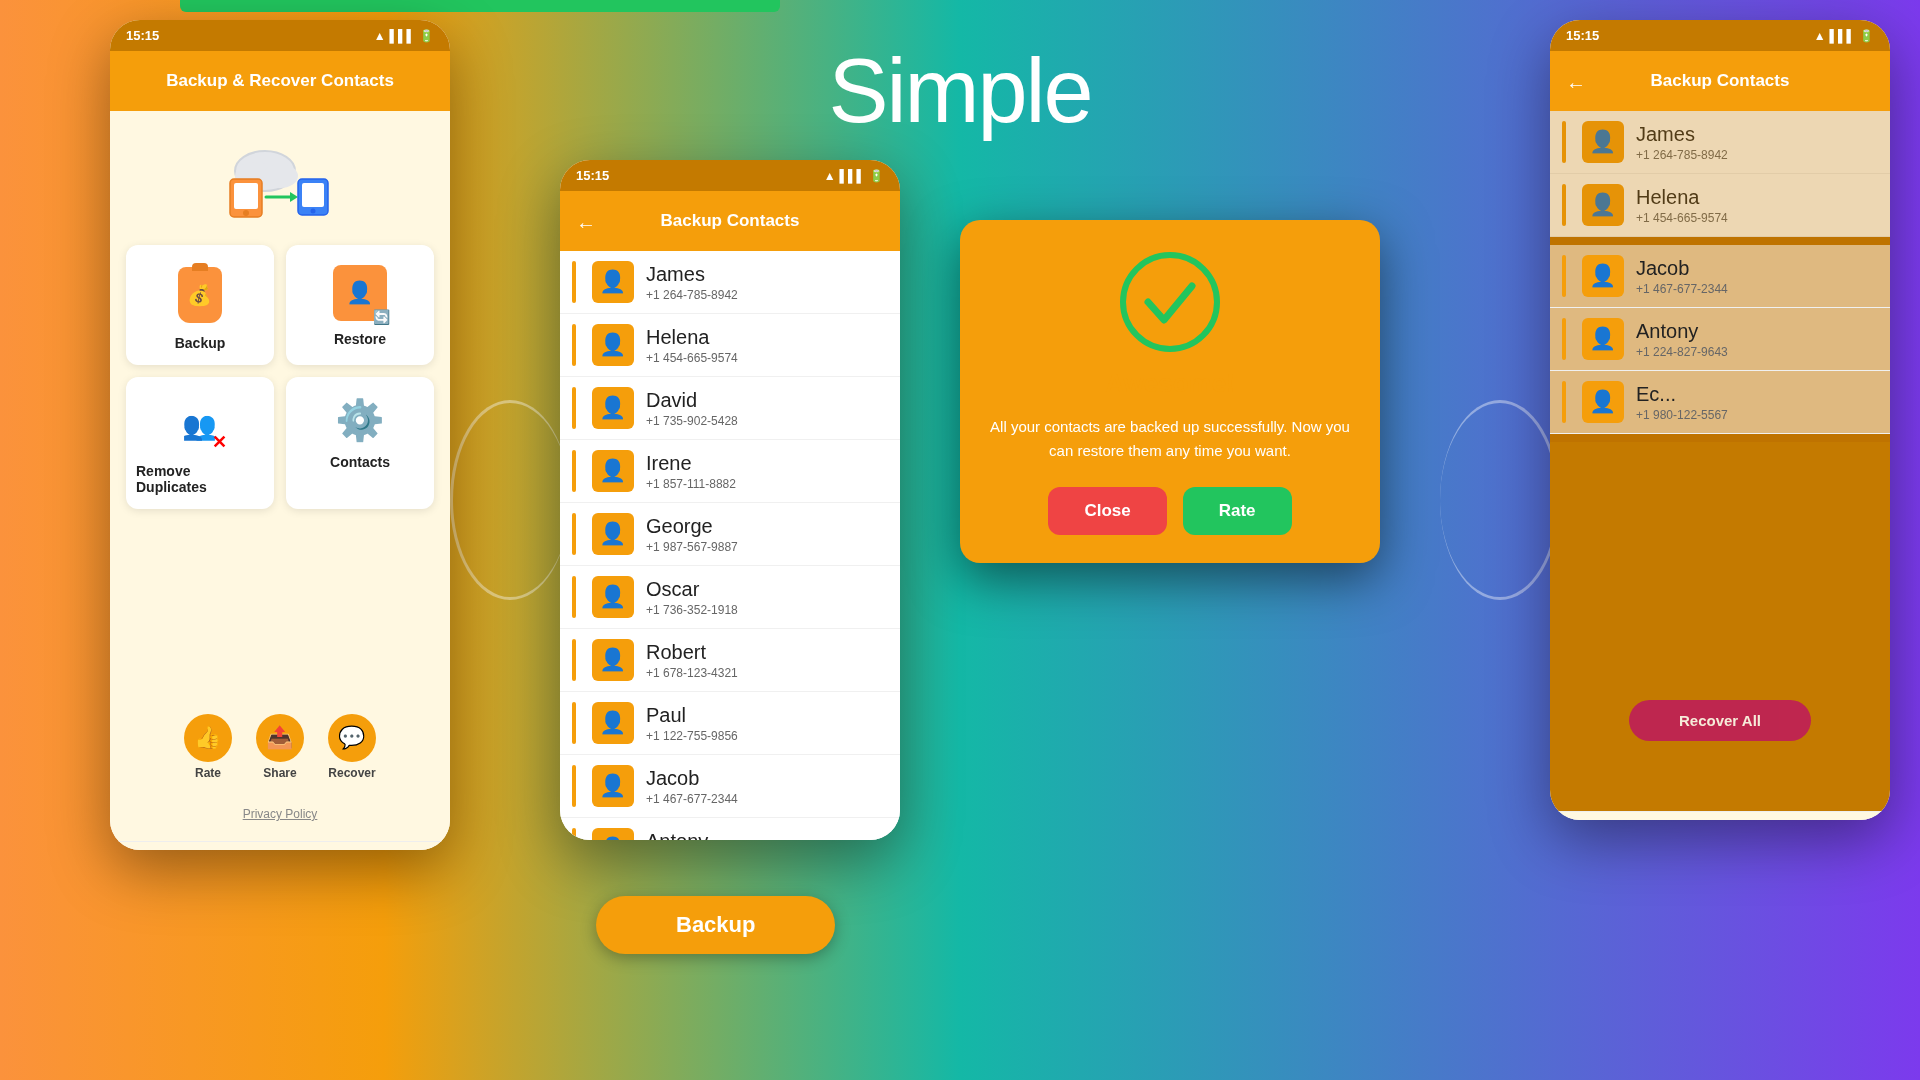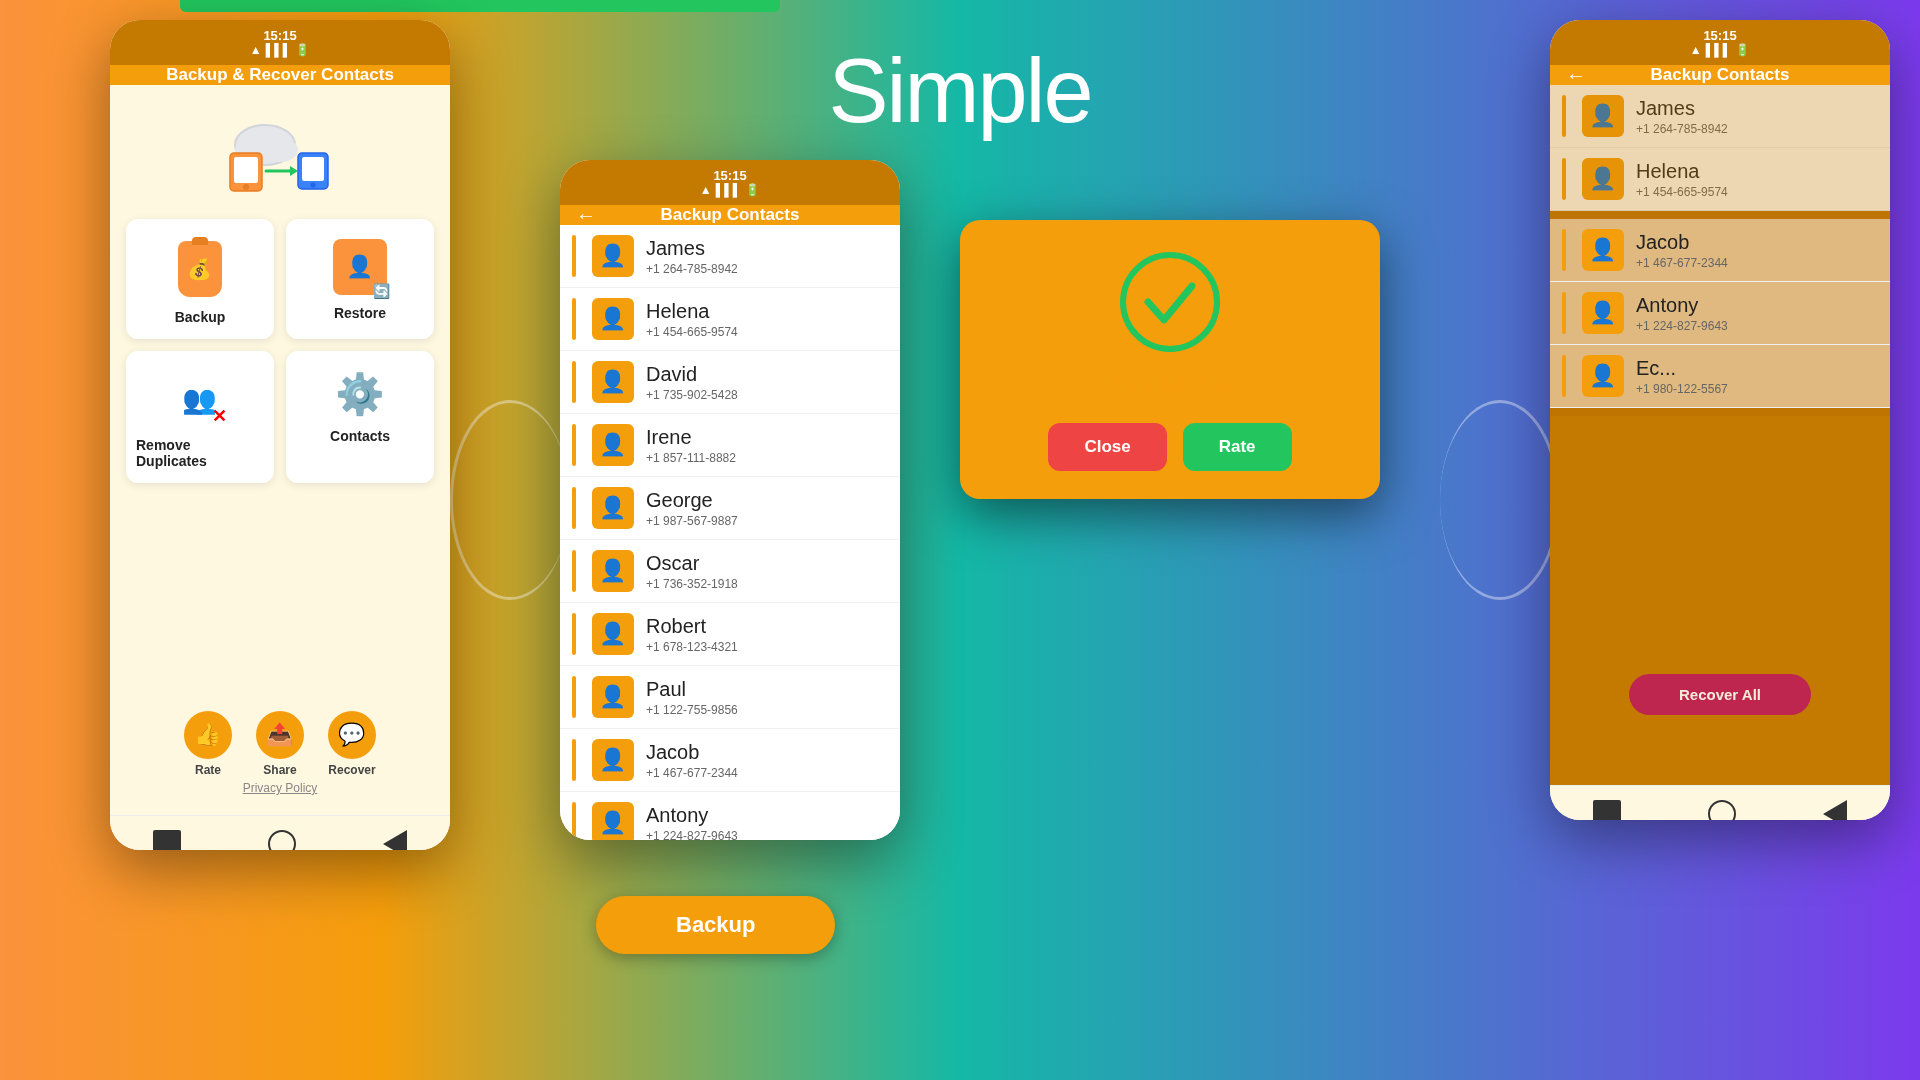--- a/index.html
+++ b/index.html
@@ -63,31 +63,30 @@
     
     .status-bar {
       background: #c47a00;
       padding: 8px 16px;
       display: flex;
       justify-content: space-between;
       align-items: center;
       color: white;
       font-size: 13px;
       font-weight: 600;
-      flex-direction: column;
     }
 
     .status-icons { display: flex; gap: 4px; align-items: center; font-size: 12px; }
 
     
     .header-bar {
       background: #f59e0b;
-      padding: 0 16px;
-      display: flex;
-      align-items: flex-end;
+      padding: 20px 16px;
+      display: flex;
+      align-items: flex-start;
       justify-content: center;
       color: white;
       font-size: 17px;
       font-weight: 700;
     }
 
     .header-bar .back-arrow {
       position: absolute;
       left: 16px;
       font-size: 20px;
@@ -159,21 +158,21 @@
       align-items: center;
       justify-content: center;
       font-size: 22px;
     }
 
     .bottom-icon-label { font-size: 12px; font-weight: 600; color: #444; }
 
     .privacy-policy {
       color: #888;
       font-size: 12px;
-      margin-top: 4px;
+      margin-top: 27px;
       text-decoration: underline;
       cursor: pointer;
     }
 
     
     .nav-bar {
       background: #fff8e1;
       height: 56px;
       display: flex;
       align-items: center;
@@ -544,20 +543,21 @@
   <div style="background:#f59e0b;border-radius:20px;padding:32px 28px 28px;box-shadow:0 16px 50px rgba(0,0,0,0.5);display:flex;flex-direction:column;align-items:center;gap:16px;">
 
     <div style="width:100px;height:100px;border-radius:50%;border:6px solid #22c55e;display:flex;align-items:center;justify-content:center;background:transparent;">
       <svg width="64" height="64" viewBox="0 0 64 64" xmlns="http://www.w3.org/2000/svg">
         <polyline points="10,32 26,50 54,16" stroke="#22c55e" stroke-width="7" fill="none" stroke-linecap="round" stroke-linejoin="round"></polyline>
       </svg>
     </div>
 
     <div style="font-size:26px;font-weight:900;color:#f59e0b;background:rgba(255,255,255,0);padding:0;">Awesome!</div>
 
+    <div style="font-size:15px;color:white;text-align:center;line-height:1.6;font-weight:500;">All your contacts are backed up successfully. Now you can restore them any time you want.</div>
 
     <div style="display:flex;gap:16px;margin-top:8px;">
       <button style="background:#ef4444;color:white;border:none;border-radius:12px;padding:14px 36px;font-size:17px;font-weight:700;cursor:pointer;">Close</button>
       <button style="background:#22c55e;color:white;border:none;border-radius:12px;padding:14px 36px;font-size:17px;font-weight:700;cursor:pointer;">Rate</button>
     </div>
   </div>
 </div>
 
 <div style="position:absolute;top:400px;left:450px;width:120px;height:200px;border:3px solid rgba(255,255,255,0.4);border-radius:50%;border-right:none;z-index:6;pointer-events:none;"></div>
 <div style="position:absolute;top:400px;right:360px;width:120px;height:200px;border:3px solid rgba(255,255,255,0.4);border-radius:50%;border-left:none;z-index:6;pointer-events:none;"></div>

